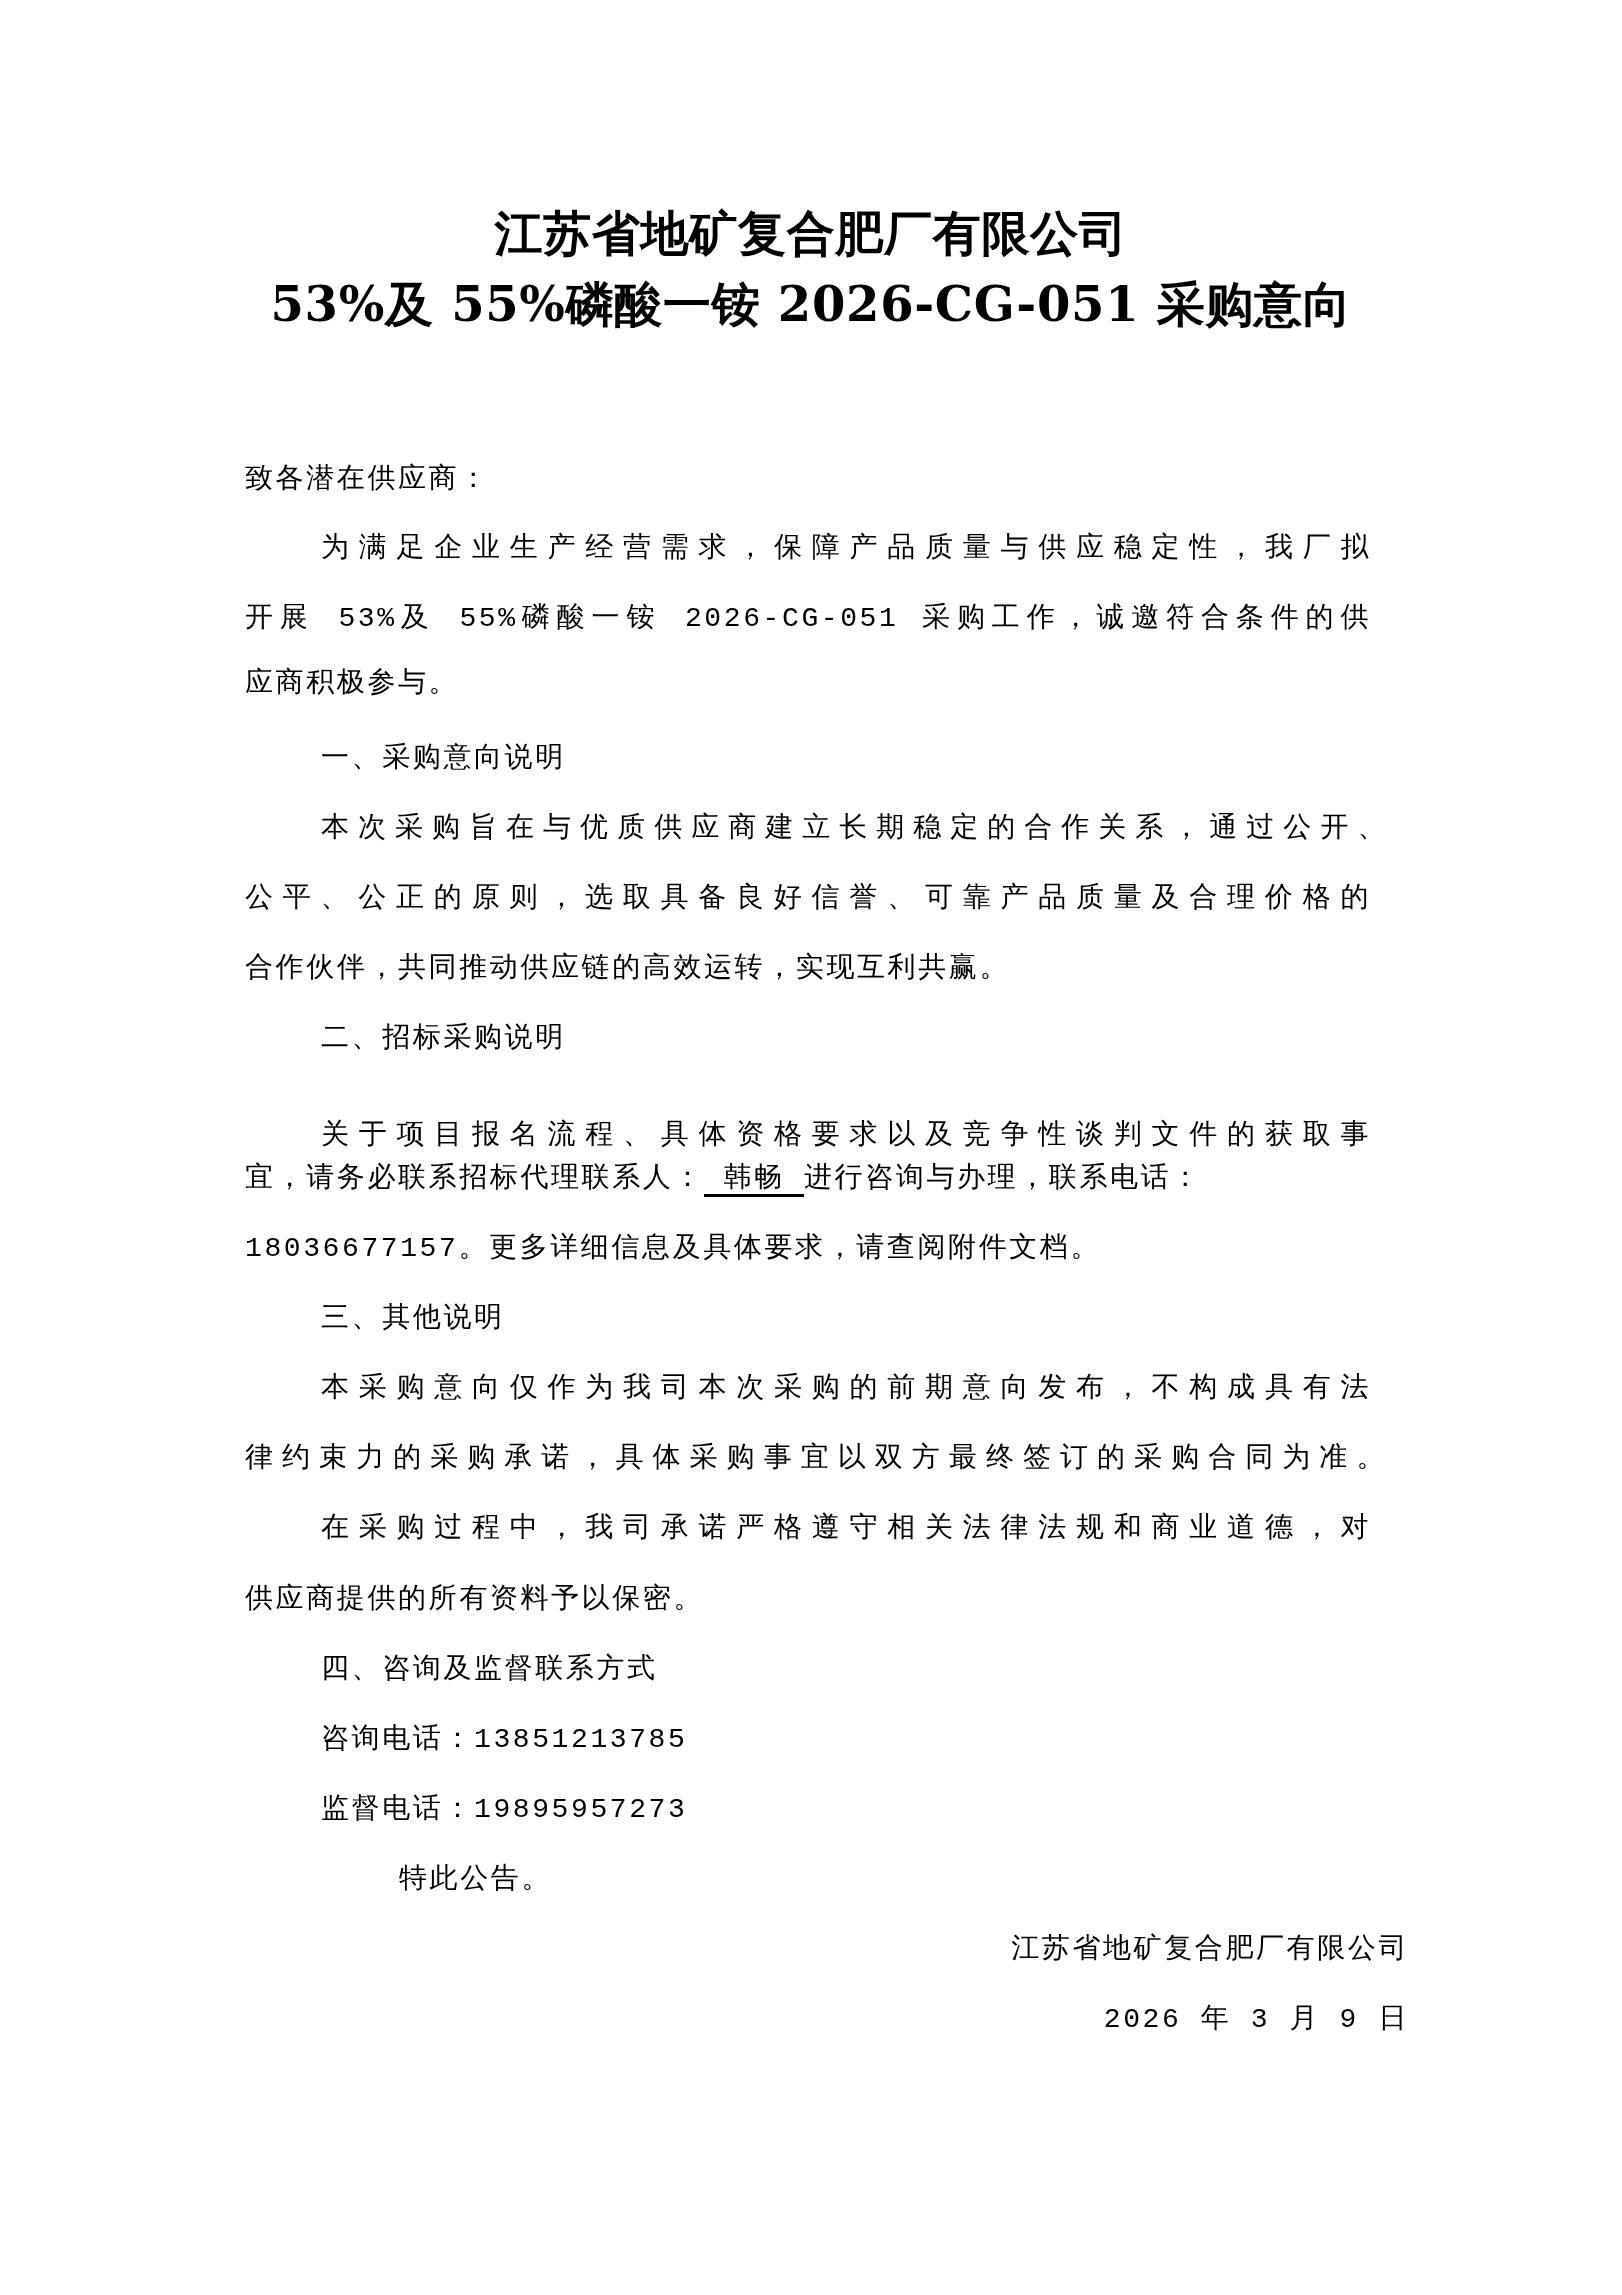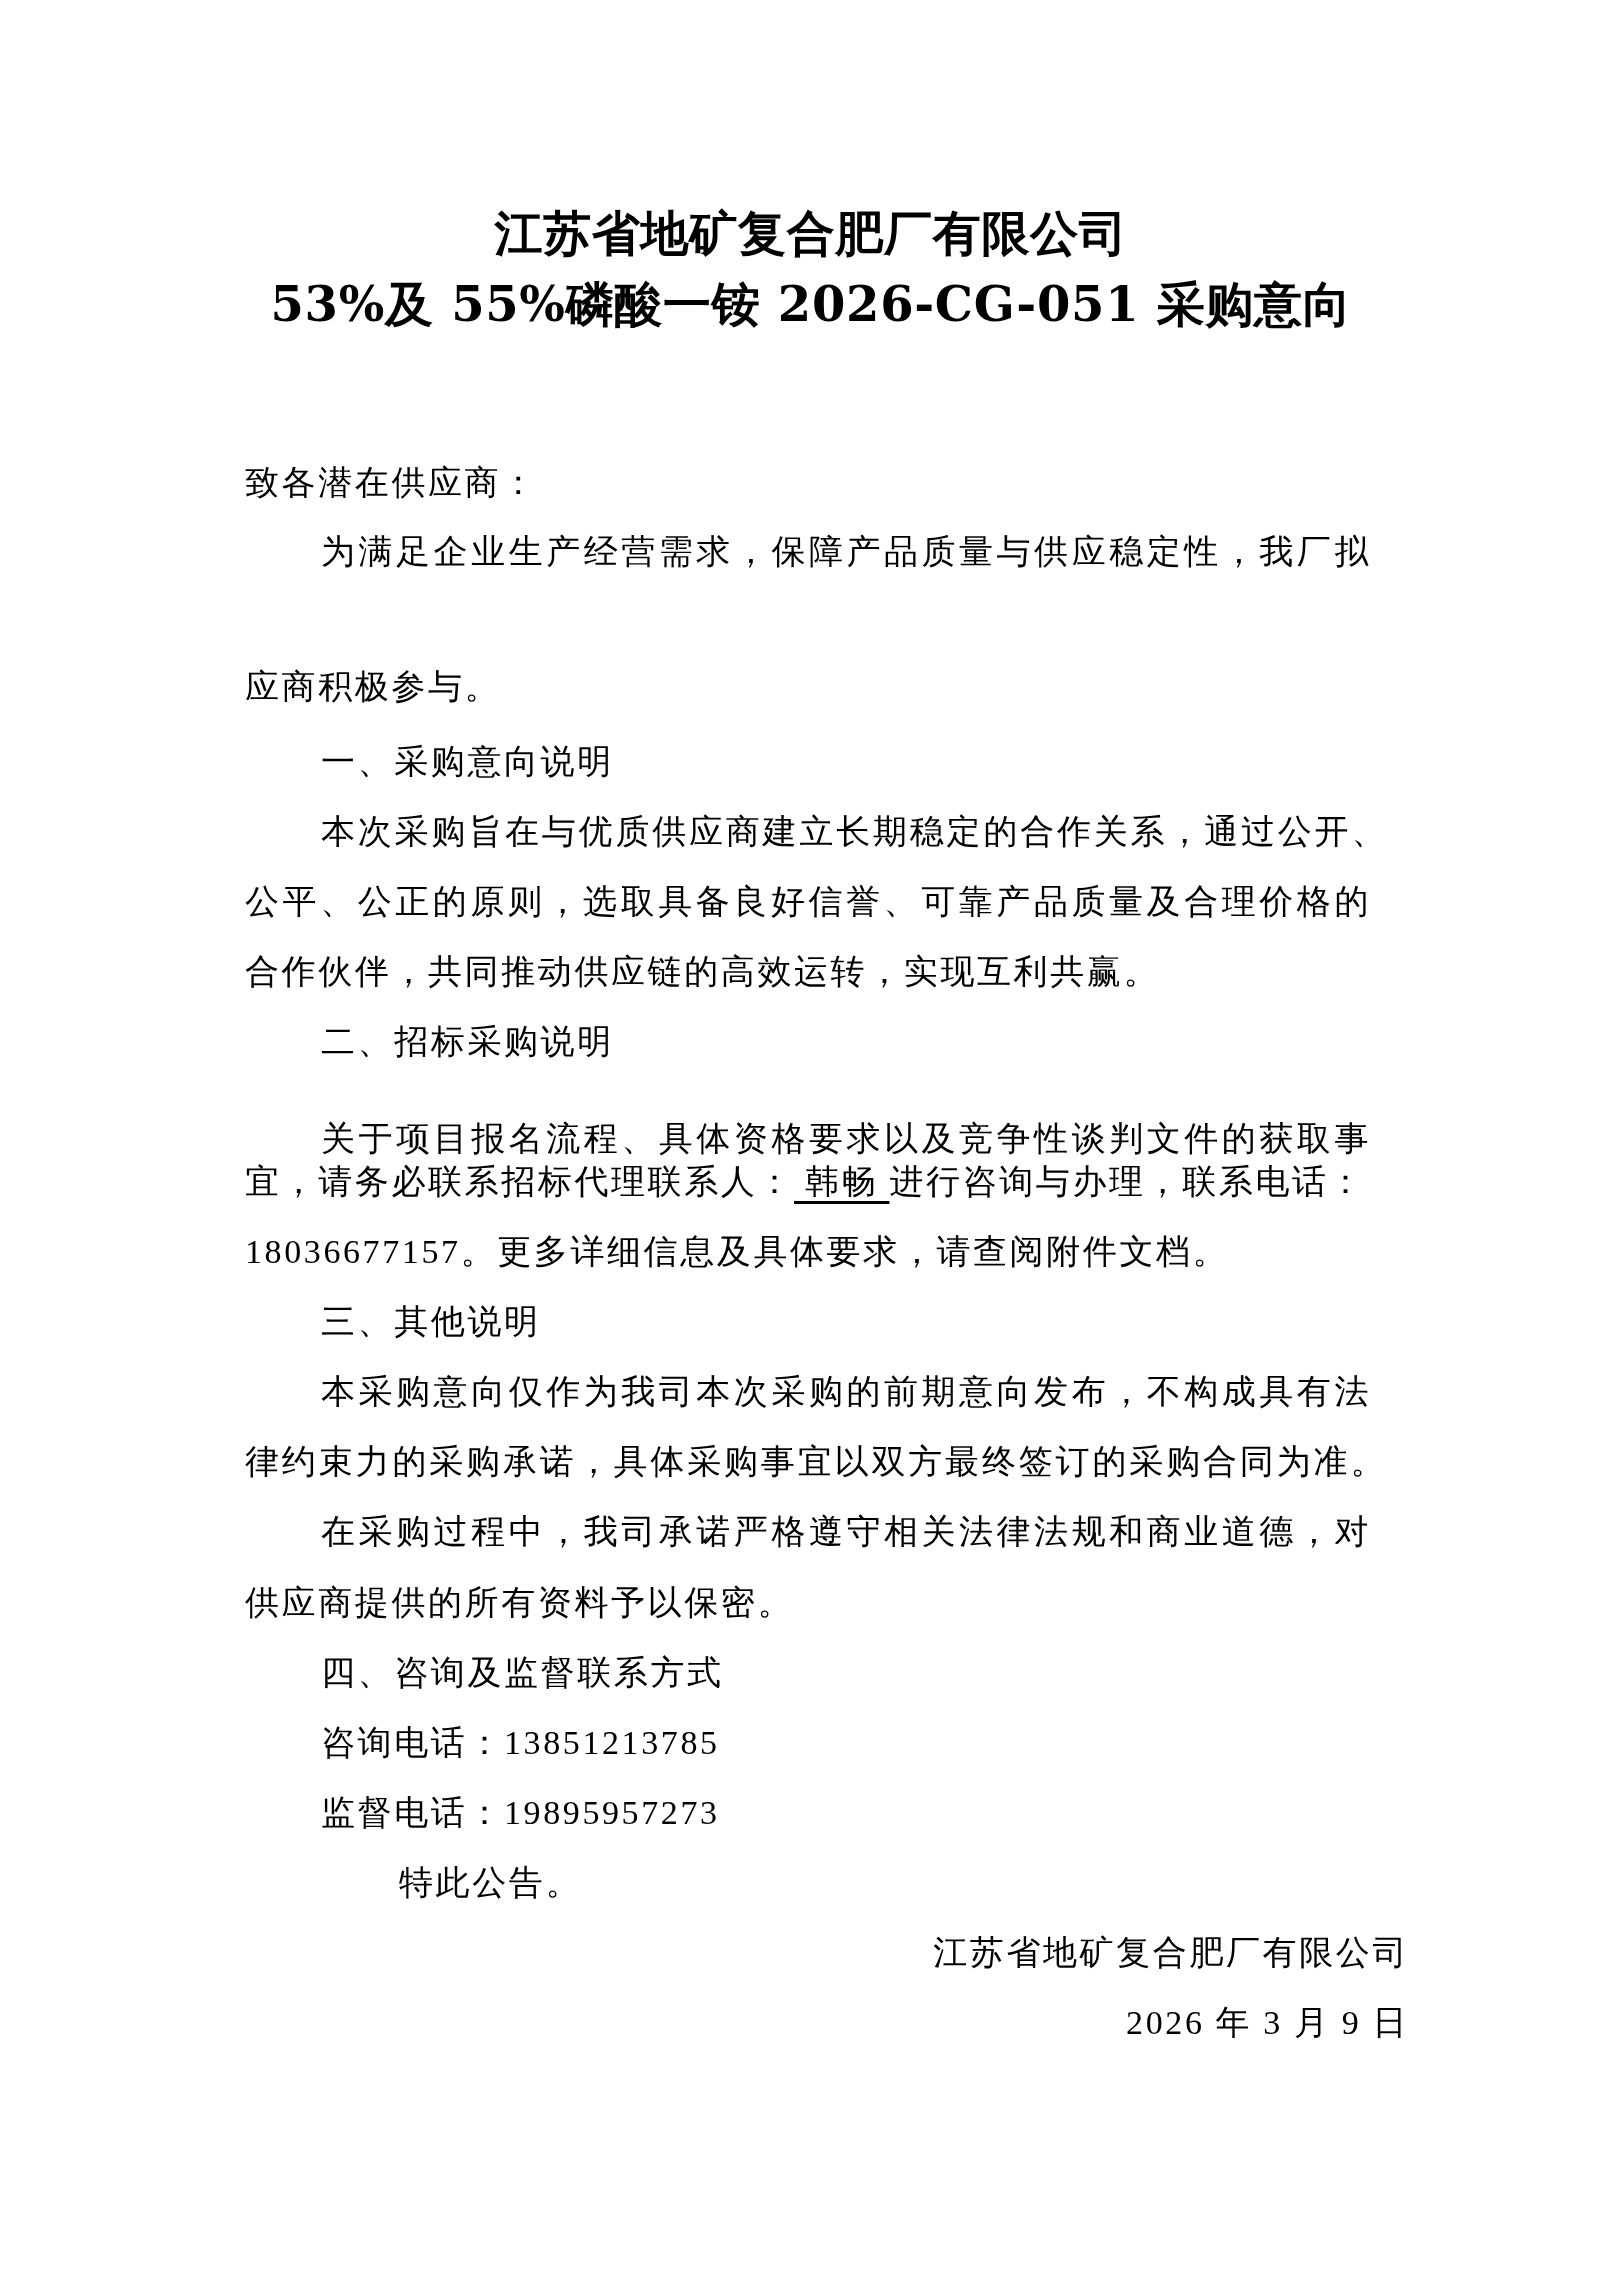--- a/index.html
+++ b/index.html
@@ -7,40 +7,41 @@
     .page { position: absolute; left: 0; top: 0; width: 1622px; height: 2295px; background: #fff; padding-left: 36px; }
     .title {
       position: absolute; left: 0; width: 1622px; text-align: center;
       font-family: "DejaVu Serif", "Liberation Serif", serif; font-weight: bold;
       font-size: 48px; line-height: 1; letter-spacing: 0.7px;
     }
     .title.t1 { top: 209px; }
     .title.t2 { top: 280px; }
     .line {
       position: absolute; left: 245px; width: 1126px;
-      font-family: Liberation Serif, serif;
-      font-size: 34px; line-height: 1; white-space: nowrap; letter-spacing: 2.6px;
+      font-family: Liberation Mono, monospace;
+      font-size: 28px; line-height: 1; white-space: nowrap; letter-spacing: 2.6px;
     }
     .indent { left: 321px; }
     .indent2 { left: 399px; }
     .justify { text-align: justify; text-align-last: justify; }
     .right { left: auto; right: 249px; width: auto; text-align: right; }
     .underline { text-decoration: underline; text-underline-offset: 7.9px; text-decoration-thickness: 2.6px; }
   </style>
 </head>
 <body>
 
 <div class="page">
 
   <div class="title t1">江苏省地矿复合肥厂有限公司</div>
   <div class="title t2">53%及 55%磷酸一铵 2026-CG-051 采购意向</div>
 
   <div class="line" style="top:466px;">致各潜在供应商：</div>
 
   <div class="line indent justify" style="top:535px; width:1050px;">为满足企业生产经营需求，保障产品质量与供应稳定性，我厂拟</div>
+  <div class="line justify" style="top:605px;">开展 53%及 55%磷酸一铵 2026-CG-051 采购工作，诚邀符合条件的供</div>
   <div class="line" style="top:670px;">应商积极参与。</div>
 
   <div class="line indent" style="top:745px;">一、采购意向说明</div>
   <div class="line indent justify" style="top:815px; width:1067px;">本次采购旨在与优质供应商建立长期稳定的合作关系，通过公开、</div>
   <div class="line" style="top:955px;">合作伙伴，共同推动供应链的高效运转，实现互利共赢。</div>
   <div class="line justify" style="top:885px;">公平、公正的原则，选取具备良好信誉、可靠产品质量及合理价格的</div>
 
   <div class="line indent" style="top:1025px;">二、招标采购说明</div>
   <div class="line indent justify" style="top:1122px; width:1050px;">关于项目报名流程、具体资格要求以及竞争性谈判文件的获取事</div>
   <div class="line" style="top:1165px;">

